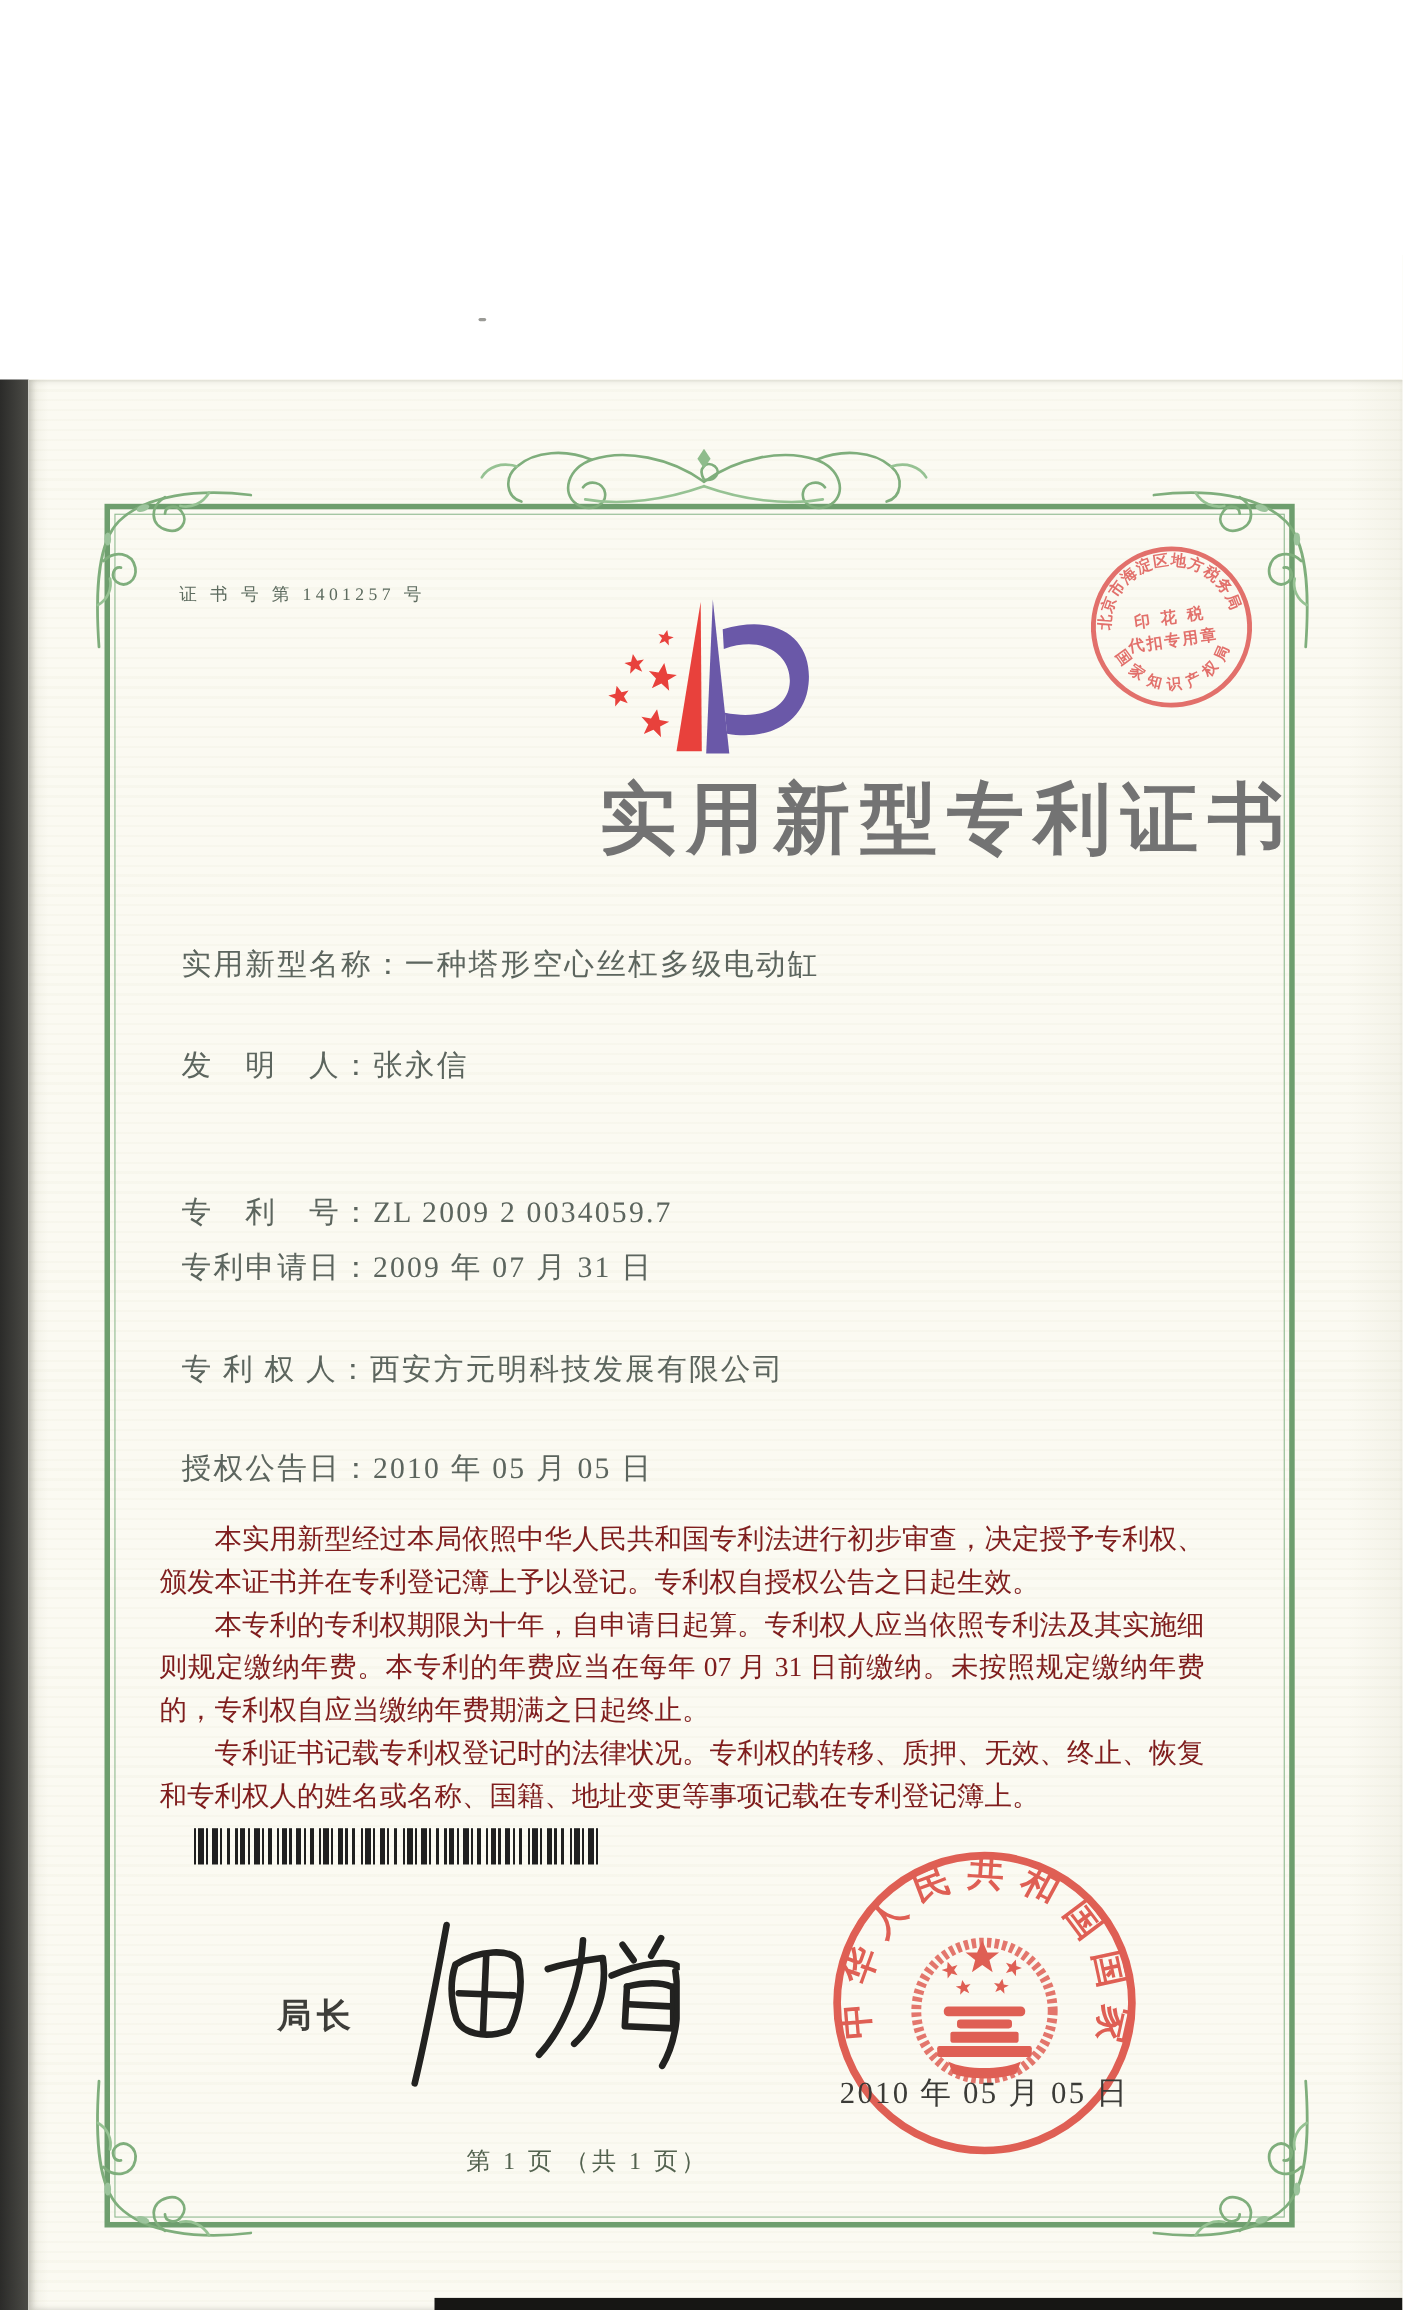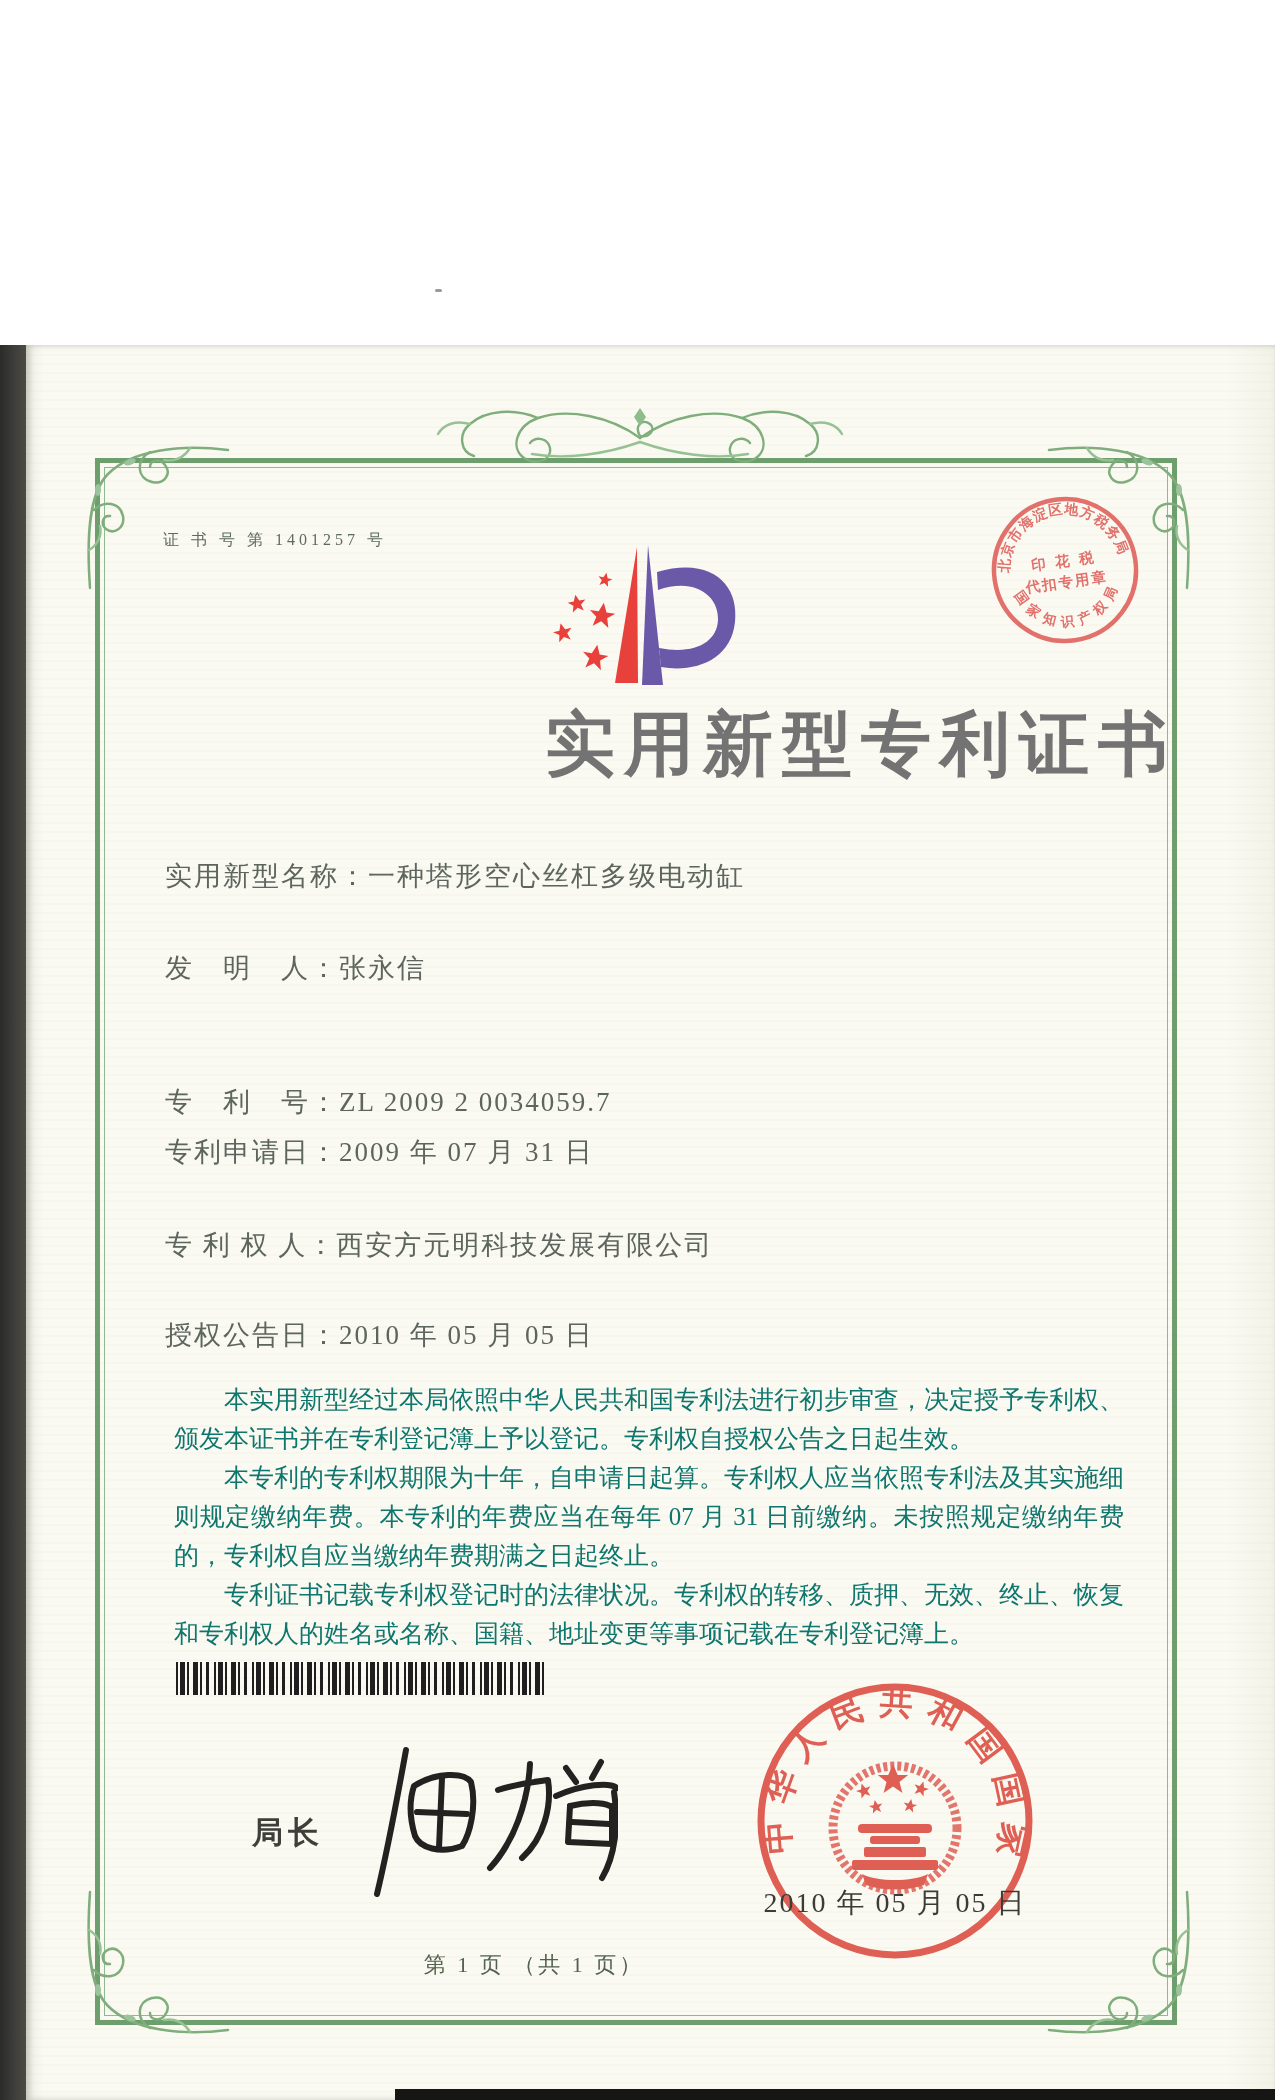--- a/index.html
+++ b/index.html
@@ -37,22 +37,22 @@
 
   
   .title{left:95px;top:698px;width:1082px;text-align:right;
     font-size:70px;font-weight:700;color:#737373;letter-spacing:9px;}
 
   
   .field{left:165px;width:960px;font-size:27px;color:#5c655e;letter-spacing:2px;white-space:nowrap;}
   .f0{top:858px;} .f1{top:950px;} .f2{top:1042px;margin-top:42px;} .f3{top:1134px;} .f4{top:1227px;} .f5{top:1317px;}
 
   
-  .body-text{left:174px;top:1380px;width:950px;font-size:25px;line-height:39px;
-    color:#0f766e;text-align:justify;}
+  .body-text{left:145px;top:1380px;width:950px;font-size:25px;line-height:39px;
+    color:#7f1d1d;text-align:justify;}
   .body-text p{margin:0;text-indent:2em;}
 
   
   .barcode{left:176px;top:1662px;width:368px;height:33px;
     background:repeating-linear-gradient(90deg,
       #1f1f1f 0 2px, transparent 2px 4px,
       #1f1f1f 4px 9px, transparent 9px 11px,
       #1f1f1f 11px 13px, transparent 13px 17px,
       #1f1f1f 17px 22px, transparent 22px 24px,
       #1f1f1f 24px 26px, transparent 26px 30px,

